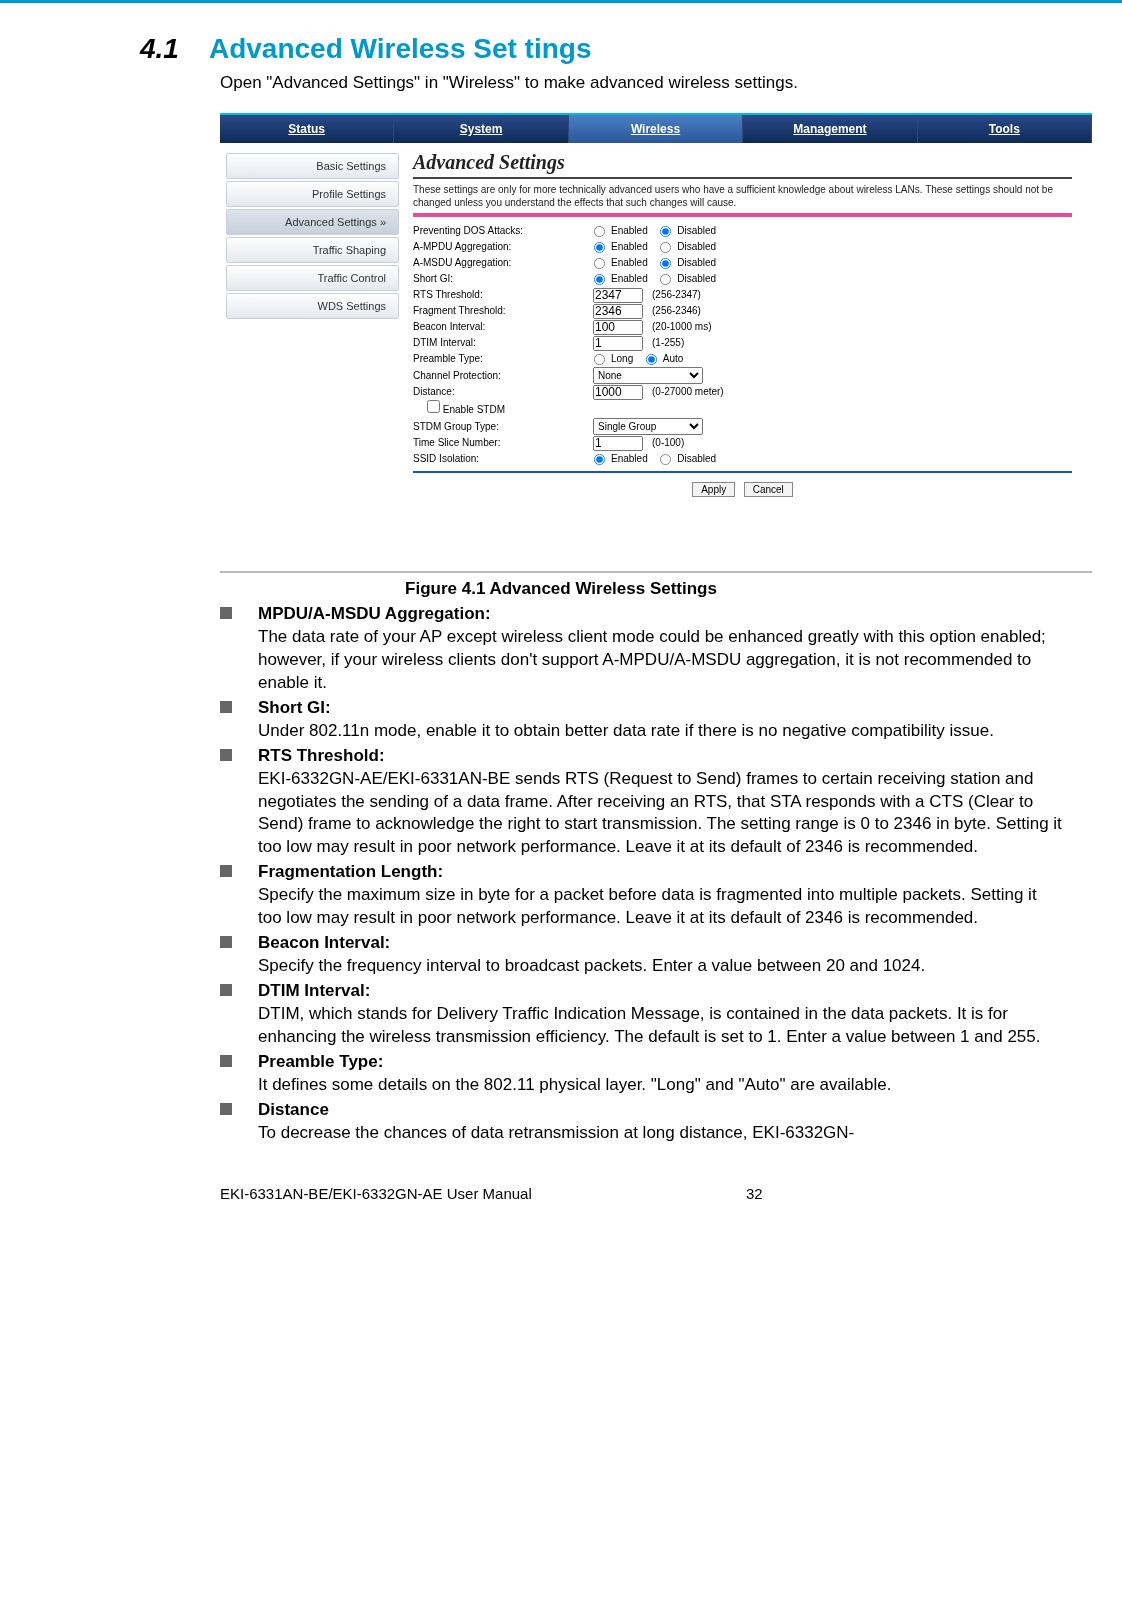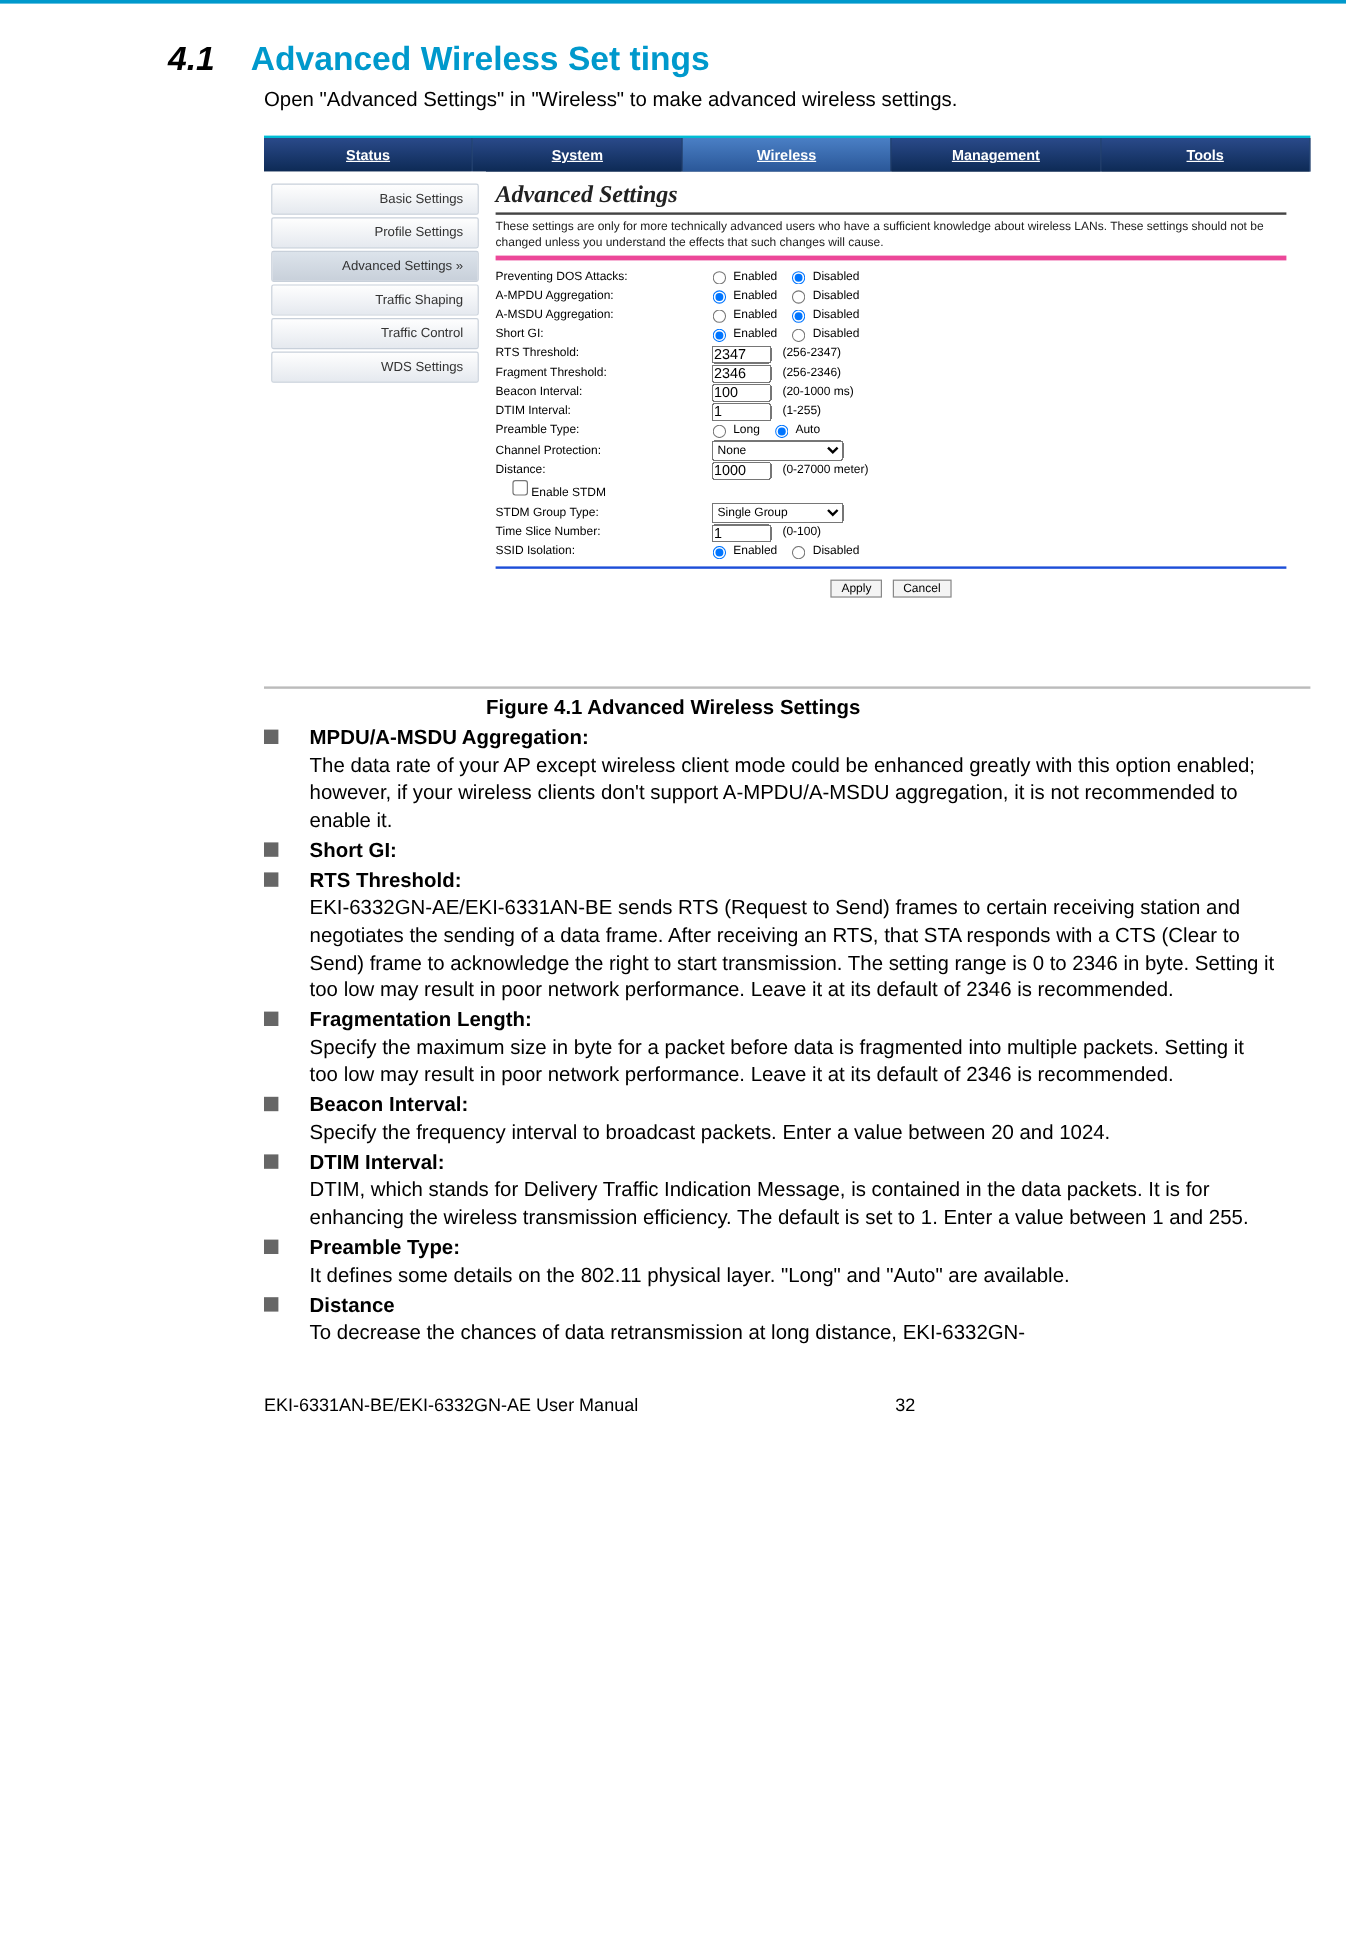--- a/index.html
+++ b/index.html
@@ -218,20 +218,21 @@
       <div class="bullet"></div>
       <div class="bullet-content">
         <span class="bullet-title">MPDU/A-MSDU Aggregation:</span>
         <span class="bullet-body">The data rate of your AP except wireless client mode could be enhanced greatly with this option enabled; however, if your wireless clients don't support A-MPDU/A-MSDU aggregation, it is not recommended to enable it.</span>
       </div>
     </div>
     <div class="bullet-item">
       <div class="bullet"></div>
       <div class="bullet-content">
         <span class="bullet-title">Short GI:</span>
+        <span class="bullet-body">Under 802.11n mode, enable it to obtain better data rate if there is no negative compatibility issue.</span>
       </div>
     </div>
     <div class="bullet-item">
       <div class="bullet"></div>
       <div class="bullet-content">
         <span class="bullet-title">RTS Threshold:</span>
         <span class="bullet-body">EKI-6332GN-AE/EKI-6331AN-BE sends RTS (Request to Send) frames to certain receiving station and negotiates the sending of a data frame. After receiving an RTS, that STA responds with a CTS (Clear to Send) frame to acknowledge the right to start transmission. The setting range is 0 to 2346 in byte.  Setting it too low may result in poor network performance. Leave it at its default of 2346 is recommended.</span>
       </div>
     </div>
     <div class="bullet-item">

